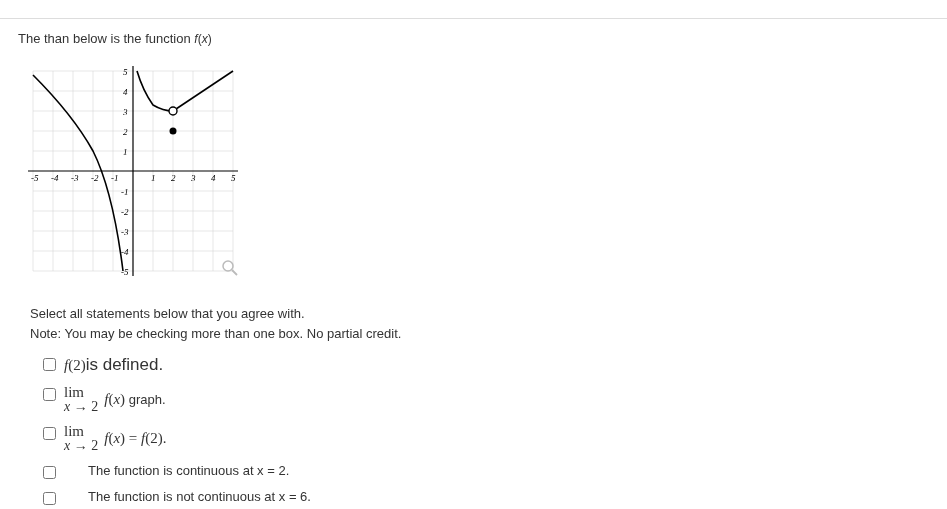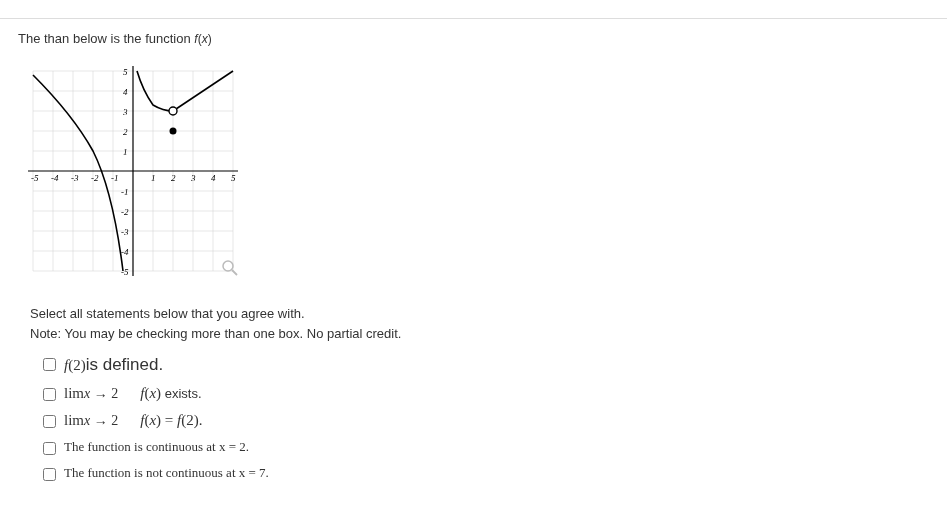--- a/index.html
+++ b/index.html
@@ -42,30 +42,32 @@
       width: 13px;
       height: 13px;
     }
     .option-row .label-text {
       font-family: 'Times New Roman', serif;
       font-size: 15px;
       display: inline-flex;
       align-items: center;
     }
     .option-row.plain .label-text {
-      font-family: Liberation Serif, serif;
+      font-family: Liberation Sans, sans-serif;
       font-size: 13px;
+      margin-left: 24px;
     }
     .math-ital { font-style: italic; }
     .lim-block {
       display: inline-flex;
-      align-items: flex-end;
+      flex-direction: column;
+      align-items: flex-start;
       line-height: 1;
       vertical-align: middle;
-      margin-right: 22px;
+      margin-right: 6px;
     }
     .lim-top { font-size: 15px; }
     .lim-sub { font-size: 14px; }
     .hr-top {
       border: none;
       border-top: 1px solid #ddd;
       margin-bottom: 12px;
       margin-left: -18px;
       margin-right: -18px;
     }
@@ -167,21 +169,21 @@
     </span>
   </div>
 
   <div class="option-row">
     <input type="checkbox" style="">
     <span class="label-text">
       <span class="lim-block">
         <span class="lim-top">lim</span>
         <span class="lim-sub"><span class="math-ital">x</span> → 2</span>
       </span>
-      <span><span class="math-ital">f</span><span>(</span><span class="math-ital">x</span><span>)</span><span style="font-family:Arial;font-size:13px;"> exists.</span></span>
+      <span><span class="math-ital">f</span><span>(</span><span class="math-ital">x</span><span>)</span><span style="font-family:Arial;font-size:13px;"> graph.</span></span>
     </span>
   </div>
 
   <div class="option-row">
     <input type="checkbox" style="">
     <span class="label-text">
       <span class="lim-block">
         <span class="lim-top">lim</span>
         <span class="lim-sub"><span class="math-ital">x</span> → 2</span>
       </span>
@@ -189,16 +191,16 @@
     </span>
   </div>
 
   <div class="option-row plain">
     <input type="checkbox" style="">
     <span class="label-text">The function is continuous at x = 2.</span>
   </div>
 
   <div class="option-row plain">
     <input type="checkbox" style="">
-    <span class="label-text">The function is not continuous at x = 7.</span>
+    <span class="label-text">The function is not continuous at x = 6.</span>
   </div>
 
 </div>
 
 </body></html>

